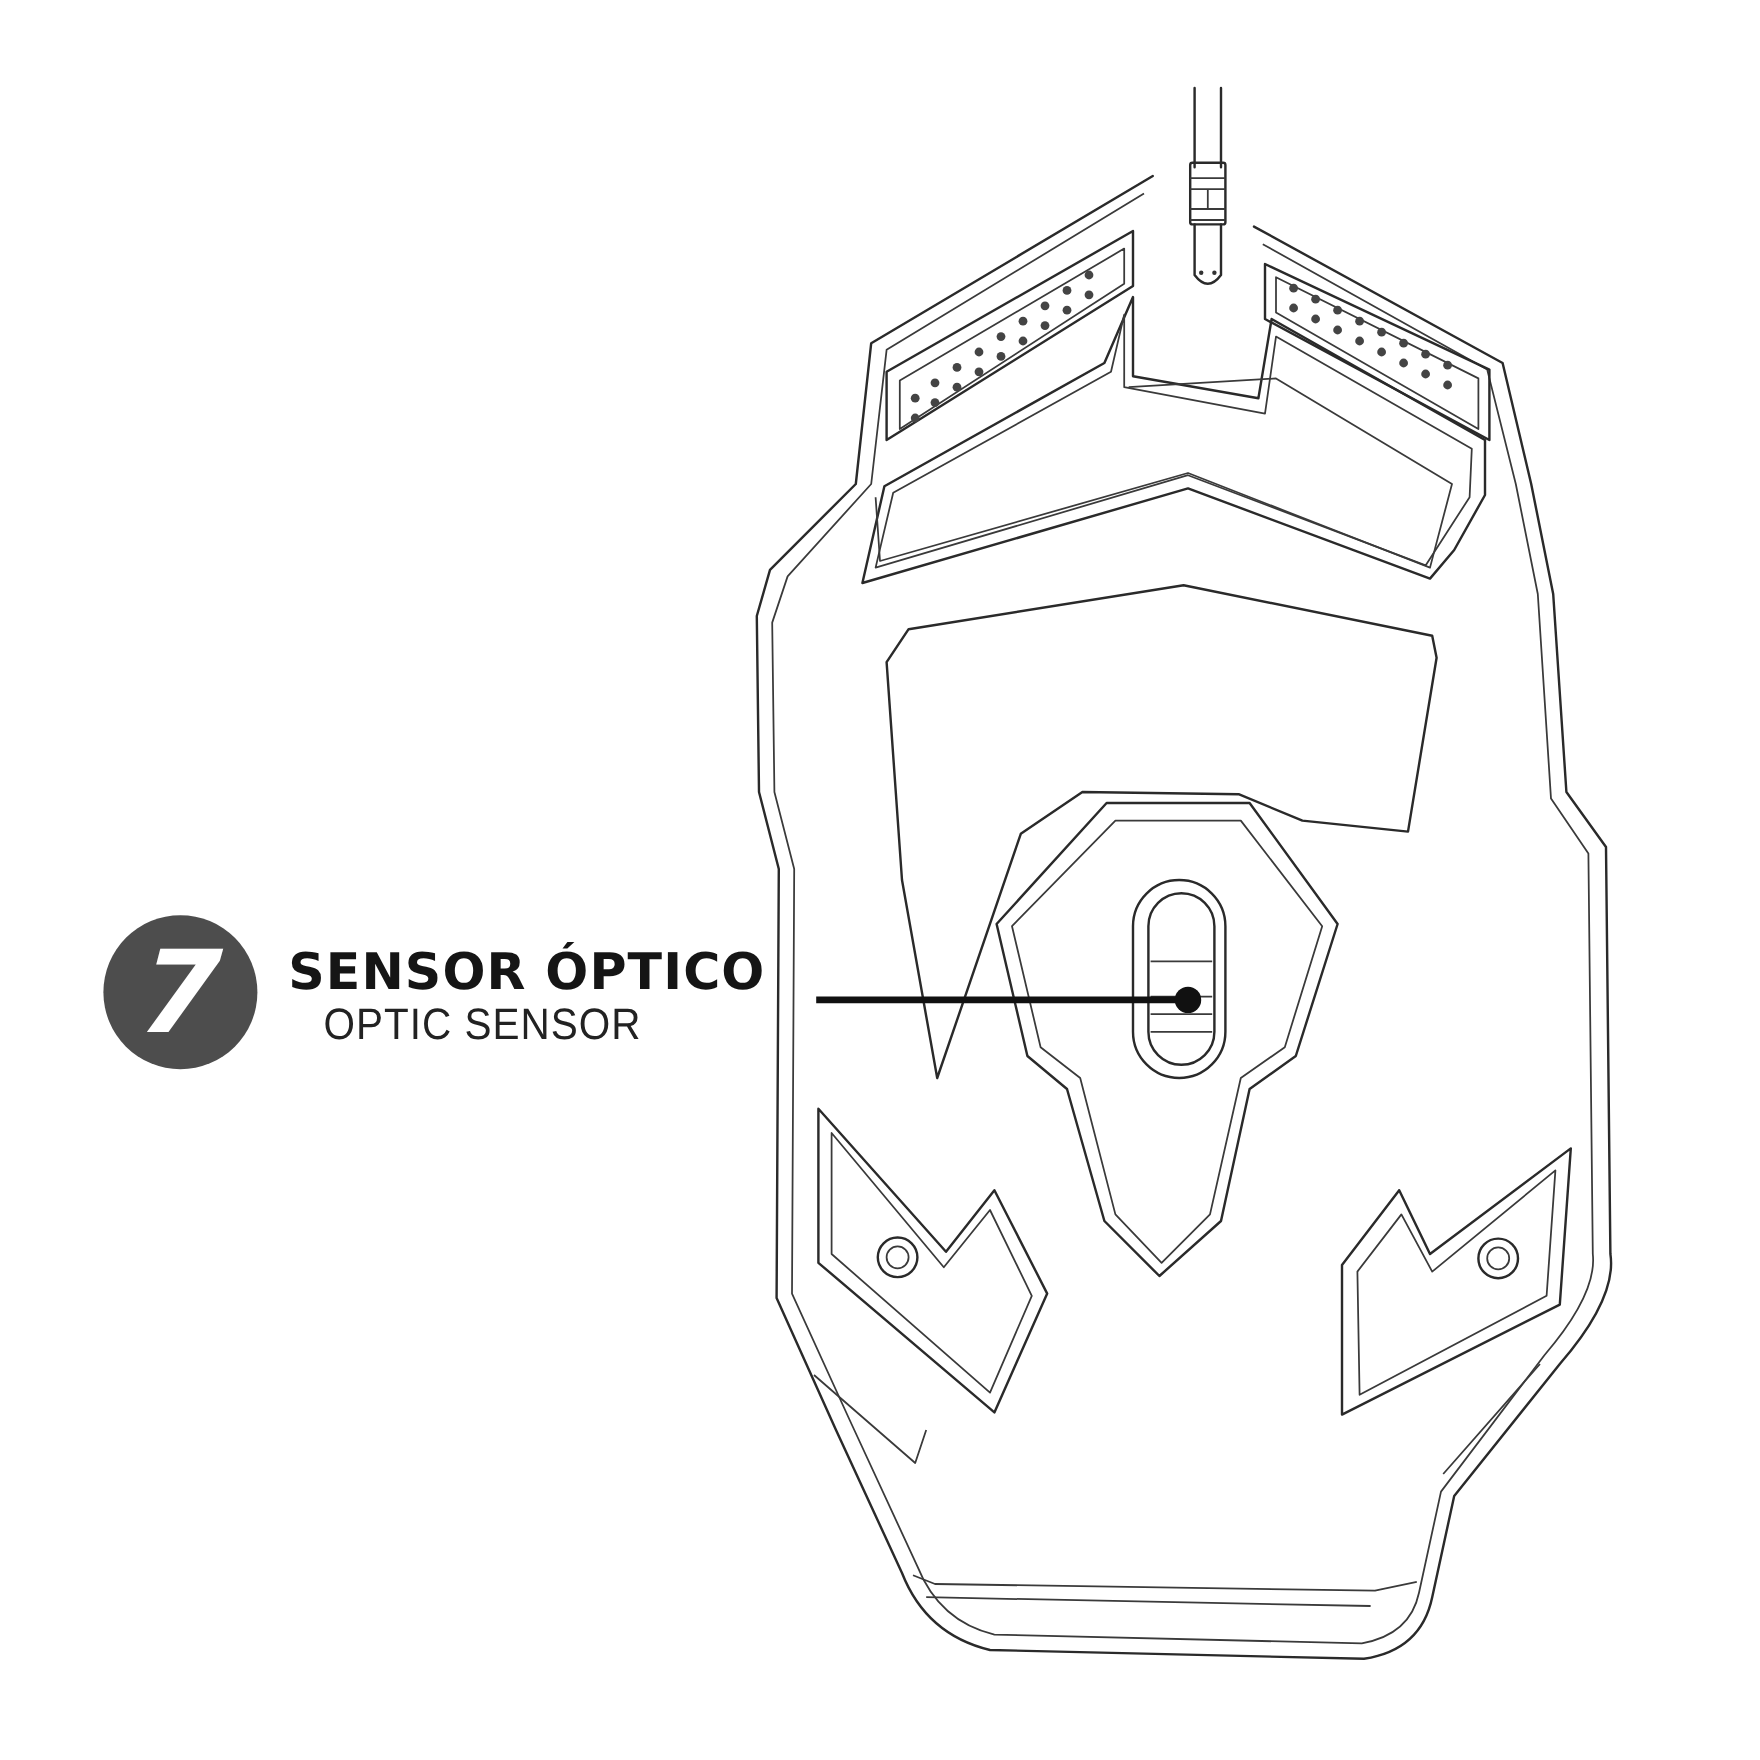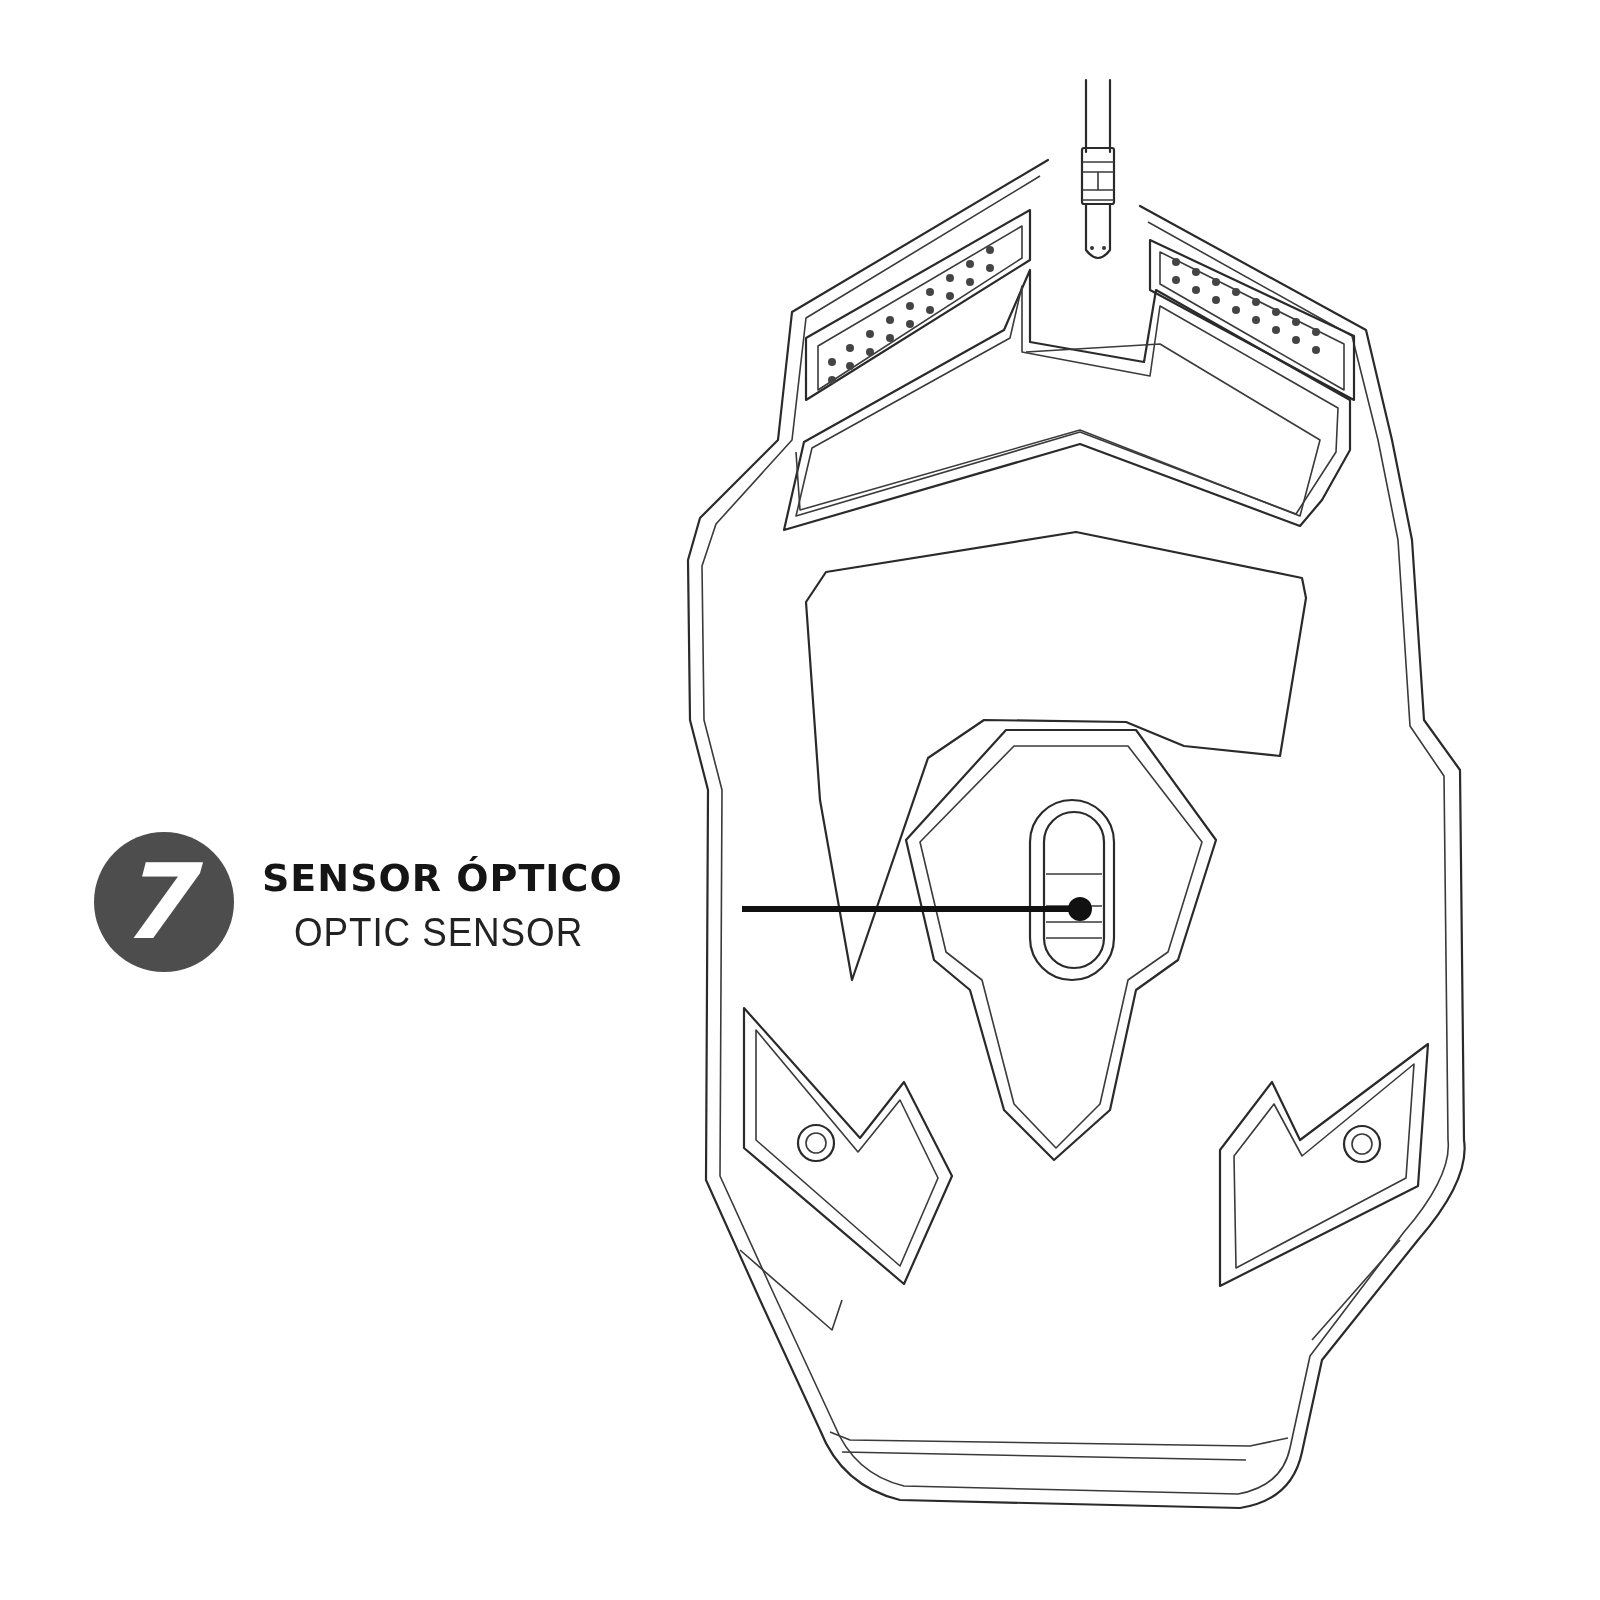--- a/index.html
+++ b/index.html
@@ -9,21 +9,21 @@
     position: absolute; left: 94px; top: 832px; width: 140px; height: 140px;
     border-radius: 50%; background: #4d4d4d;
     display: flex; align-items: center; justify-content: center;
   }
   .badge-num {
     color: #ffffff; font-family: "DejaVu Sans", sans-serif; font-weight: bold;
     font-size: 104px; line-height: 1; font-style: italic; transform: skewX(-4deg);
   }
   .label-primary {
     position: absolute; left: 262px; top: 856px;
-    font-family: "DejaVu Sans", sans-serif; font-weight: bold; font-size: 38px;
+    font-family: "DejaVu Sans", sans-serif; font-weight: bold; font-size: 46px;
     color: #151515; letter-spacing: 1px; white-space: nowrap;
   }
   .label-secondary {
     position: absolute; left: 294px; top: 910px;
     font-family: "Liberation Sans", sans-serif; font-size: 40px;
     color: #222222; letter-spacing: 1px; white-space: nowrap; transform: scaleX(0.92); transform-origin: left;
   }
   svg .ln { fill: none; stroke: #2a2a2a; stroke-width: 2.2; stroke-linejoin: round; stroke-linecap: round; }
   svg .ln2 { fill: none; stroke: #3a3a3a; stroke-width: 1.6; stroke-linejoin: round; }
 </style>

